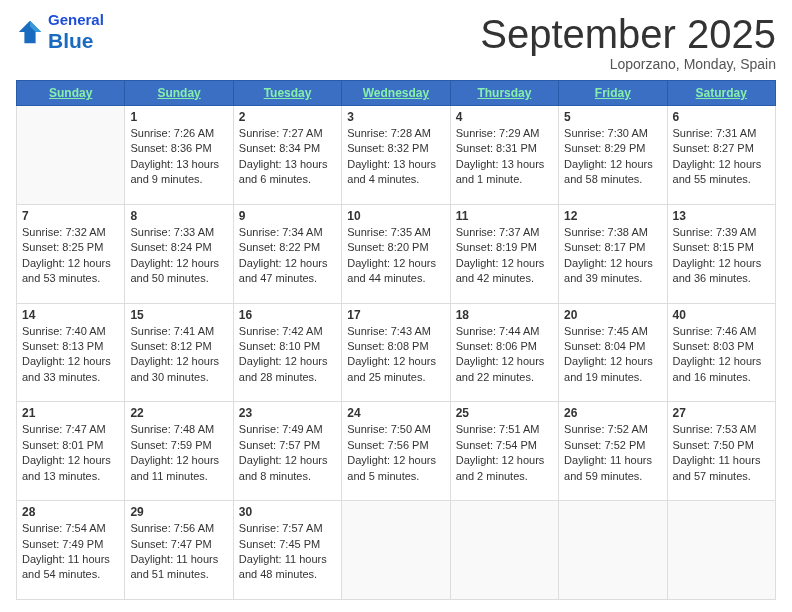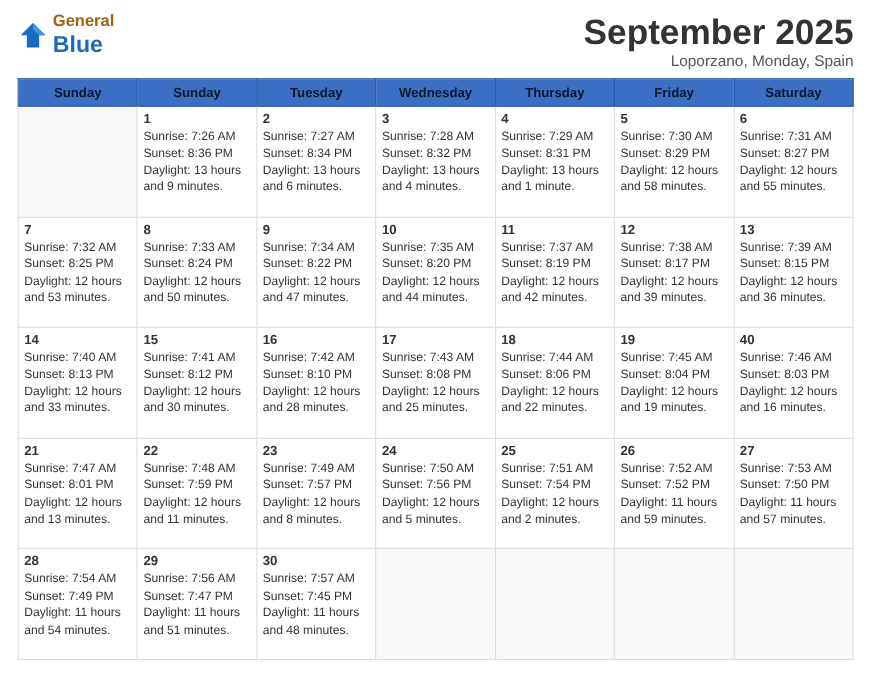--- a/index.html
+++ b/index.html
@@ -31,44 +31,45 @@
       gap: 4px;
     }
     .logo-icon {
       width: 28px;
       height: 28px;
     }
     .title-block {
       text-align: right;
     }
     .month-title {
-      font-size: 32px;
-      font-weight: bold;
+      font-size: 40px;
+      font-weight: normal;
       color: #333;
       line-height: 1.1;
     }
     .location {
       font-size: 14px;
       color: #555;
     }
     .calendar {
       flex: 1;
       border: 1px solid #ccc;
       border-collapse: collapse;
       width: 100%;
       table-layout: fixed;
     }
     .calendar th {
       background: #3a6fc4;
-      color: #0f172a;
+      color: #86efac;
       text-align: center;
       padding: 5px 18px;
       font-size: 12px;
       font-weight: bold;
       border: 1px solid #2a5aaa;
+      text-decoration: underline;
     }
     .calendar td {
       border: 1px solid #ddd;
       vertical-align: top;
       padding: 4px 5px;
       height: 78px;
     }
     .day-num {
       font-weight: bold;
       font-size: 12px;
@@ -87,21 +88,21 @@
 <body>
 
 <div class="page">
   <div class="header">
     <div class="logo">
       <svg class="logo-icon" viewBox="0 0 40 40">
         <polygon points="20,4 36,20 28,20 28,36 12,36 12,20 4,20" fill="#1a6abf"></polygon>
         <polygon points="20,4 36,20 28,20 20,12" fill="#3a9ad9"></polygon>
       </svg>
       <div>
-        <div style="font-size:15px;font-weight:bold;color:#a16207;line-height:1.1">General</div>
+        <div style="font-size:15px;font-weight:bold;color:#1d4ed8;line-height:1.1">General</div>
         <div style="font-size:21px;font-weight:bold;color:#1a6abf;line-height:1.1">Blue</div>
       </div>
     </div>
     <div class="title-block">
       <div class="month-title">September 2025</div>
       <div class="location">Loporzano, Monday, Spain</div>
     </div>
   </div>
 
   <table class="calendar">
@@ -189,21 +190,21 @@
           </td>
           <td>
             <span class="day-num">17</span>
             <div class="day-info">Sunrise: 7:43 AM<br>Sunset: 8:08 PM<br>Daylight: 12 hours<br>and 25 minutes.</div>
           </td>
           <td>
             <span class="day-num">18</span>
             <div class="day-info">Sunrise: 7:44 AM<br>Sunset: 8:06 PM<br>Daylight: 12 hours<br>and 22 minutes.</div>
           </td>
           <td>
-            <span class="day-num">19</span>
+            <span class="day-num">20</span>
             <div class="day-info">Sunrise: 7:45 AM<br>Sunset: 8:04 PM<br>Daylight: 12 hours<br>and 19 minutes.</div>
           </td>
           <td>
             <span class="day-num">40</span>
             <div class="day-info">Sunrise: 7:46 AM<br>Sunset: 8:03 PM<br>Daylight: 12 hours<br>and 16 minutes.</div>
           </td>
         </tr>
         <tr>
           <td>
             <span class="day-num">21</span>

